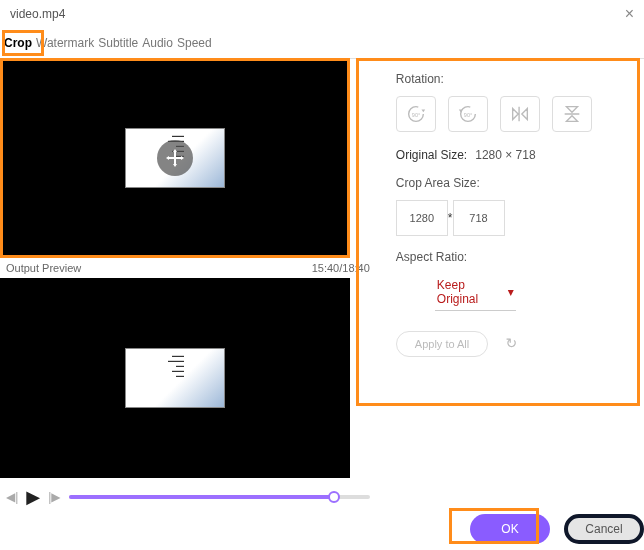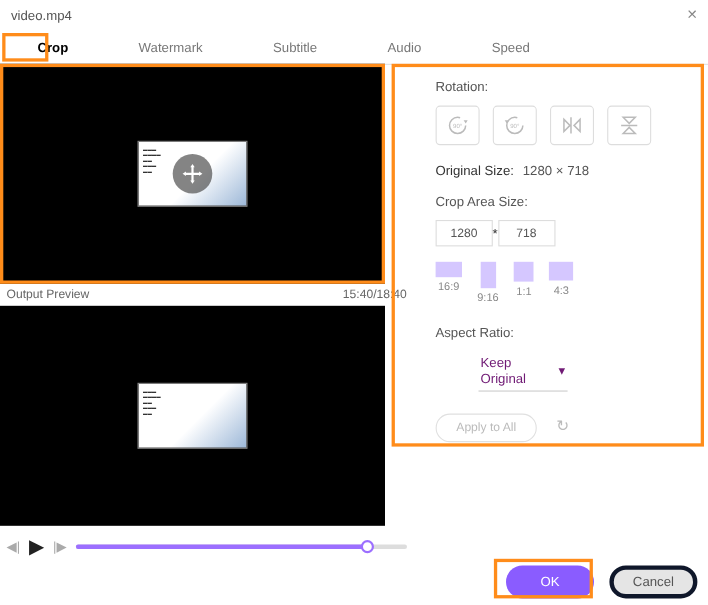--- a/index.html
+++ b/index.html
@@ -1,60 +1,60 @@
 <!DOCTYPE html>
 <html><head>
 <meta charset="utf-8">
 <style>
 * { box-sizing: border-box; margin: 0; padding: 0; }
 body { font-family: Arial, sans-serif; font-size: 12px; color: #333; background: #fff; width: 644px; height: 550px; overflow: hidden; position: relative; }
 .titlebar { display: flex; justify-content: space-between; align-items: center; padding: 6px 10px; height: 28px; color: #555; }
 .close { font-size: 16px; color: #888; cursor: pointer; }
 .tabs { display: flex; gap: 0; border-bottom: 1px solid #e0e0e0; padding-left: 2px; }
-.tab { padding: 8px 32px; color: #777; cursor: pointer; font-size: 12px; }
+.tab { padding: 8px 2px; color: #777; cursor: pointer; font-size: 12px; }
 .tab.active { color: #000; font-weight: bold; }
 .hl-orange { border: 3px solid #ff8c1a; position: absolute; pointer-events: none; z-index: 50; }
 .hl-tab { left: 2px; top: 30px; width: 42px; height: 26px; }
 .hl-preview { left: 0px; top: 58px; width: 350px; height: 200px; }
 .hl-panel { left: 356px; top: 58px; width: 284px; height: 348px; }
 .hl-ok { left: 449px; top: 508px; width: 90px; height: 36px; }
 .content { display: flex; position: absolute; top: 58px; left: 0; right: 0; }
-.leftcol { width: 410px; }
+.leftcol { width: 410px; text-align: right; }
 .preview { width: 350px; height: 200px; background: #000; display: flex; align-items: center; justify-content: center; position: relative; }
 .thumb { width: 100px; height: 60px; background: linear-gradient(135deg, #fff 55%, #9db8d8 100%); border: 1px solid #888; position: relative; }
 .thumblines { position: absolute; left: 4px; top: 4px; right: 40px; font-size: 4px; color: #333; line-height: 5px; }
 .moveicon { position: absolute; left: 50%; top: 50%; width: 36px; height: 36px; margin: -18px 0 0 -18px; background: rgba(80,80,80,0.7); border-radius: 50%; display: flex; align-items: center; justify-content: center; }
 .outputbar { display: flex; justify-content: space-between; padding: 4px 6px; color: #666; font-size: 11px; }
 .preview2 { width: 350px; height: 200px; background: #000; display: flex; align-items: center; justify-content: center; }
 .playbar { display: flex; align-items: center; gap: 8px; padding: 8px 6px; }
 .pbtn { color: #aaa; cursor: pointer; font-size: 12px; }
 .playbtn { color: #222; font-size: 18px; }
 .slider { flex: 1; height: 4px; background: #ddd; position: relative; border-radius: 2px; }
 .slider-fill { position: absolute; left: 0; top: 0; height: 100%; width: 88%; background: #9c6fff; border-radius: 2px; }
 .slider-thumb { position: absolute; left: 88%; top: -4px; width: 12px; height: 12px; background: #fff; border: 2px solid #9c6fff; border-radius: 50%; margin-left: -6px; }
 .rightpanel { padding: 14px 8px 8px 14px; width: 284px; margin-left: 6px; }
 .label { color: #555; font-size: 12px; margin-bottom: 10px; }
 .rotrow { display: flex; gap: 12px; margin-bottom: 16px; }
 .rotbtn { width: 40px; height: 36px; border: 1px solid #ddd; border-radius: 4px; display: flex; align-items: center; justify-content: center; cursor: pointer; color: #999; }
 .row { display: flex; align-items: center; gap: 0; margin-bottom: 14px; }
-.szbox { width: 52px; height: 24px; border: 1px solid #ddd; text-align: center; font-size: 11px; color: #555; padding: 4px; }
+.szbox { width: 52px; height: 36px; border: 1px solid #ddd; text-align: center; font-size: 11px; color: #555; padding: 4px; }
 .alignbtn { padding: 5px 16px; border: 1px solid #b59fff; border-radius: 12px; color: #555; font-size: 11px; cursor: pointer; }
 .ratiorow { display: flex; gap: 14px; margin-bottom: 18px; }
 .ratiobox { display: flex; flex-direction: column; align-items: center; gap: 4px; cursor: pointer; }
 .rshape { background: #d5c7ff; }
 .r169 { width: 24px; height: 14px; }
 .r916 { width: 14px; height: 24px; }
 .r11 { width: 18px; height: 18px; }
 .r43 { width: 22px; height: 17px; }
 .rlabel { font-size: 10px; color: #888; }
 .selectwrap { position: relative; width: 120px; }
-.selectbox { border-bottom: 1px solid #ccc; padding: 4px 2px; font-size: 12px; color: #701a75; display: flex; justify-content: center; align-items: center; cursor: pointer; margin-left: 39px; }
+.selectbox { border-bottom: 1px solid #ccc; padding: 4px 2px; font-size: 12px; color: #b91c1c; display: flex; justify-content: center; align-items: center; cursor: pointer; margin-left: 39px; }
 .applybtn { display: inline-block; padding: 6px 18px; border: 1px solid #e0e0e0; border-radius: 14px; color: #bbb; font-size: 11px; margin-top: 20px; }
 .resetic { display: inline-block; margin-left: 14px; color: #bbb; font-size: 14px; }
-.footer { position: absolute; bottom: 6px; right: 10px; display: flex; gap: 14px; }
+.footer { position: absolute; bottom: 6px; right: 0; display: flex; gap: 14px; }
 .btn { width: 80px; height: 30px; border-radius: 15px; display: flex; align-items: center; justify-content: center; font-size: 12px; cursor: pointer; }
 .ok { background: #8a5cff; color: #fff; }
 .cancel { background: #e5e5e5; border: 4px solid #0f172a; color: #555; }
 </style>
 </head>
 <body>
 
 <div class="titlebar">
   <span>video.mp4</span>
   <span class="close">×</span>
@@ -134,38 +134,20 @@
       <span style="margin-left:8px;color:#555">1280 × 718</span>
     </div>
 
     <div class="label">Crop Area Size:</div>
     <div class="row">
       <input class="szbox" value="1280" style="">
       <span>*</span>
       <input class="szbox" value="718" style="">
     </div>
 
-    <div class="ratiorow">
-      <div class="ratiobox">
-          <div class="rshape r169"></div>
-          <span class="rlabel">16:9</span>
-        </div>
-      <div class="ratiobox">
-          <div class="rshape r916"></div>
-          <span class="rlabel">9:16</span>
-        </div>
-      <div class="ratiobox">
-          <div class="rshape r11"></div>
-          <span class="rlabel">1:1</span>
-        </div>
-      <div class="ratiobox">
-          <div class="rshape r43"></div>
-          <span class="rlabel">4:3</span>
-        </div>
-    </div>
 
     <div class="label">Aspect Ratio:</div>
     <div class="selectwrap">
       <div class="selectbox">
         <span>Keep Original</span>
         <span>▾</span>
       </div>
     </div>
 
     <div>

